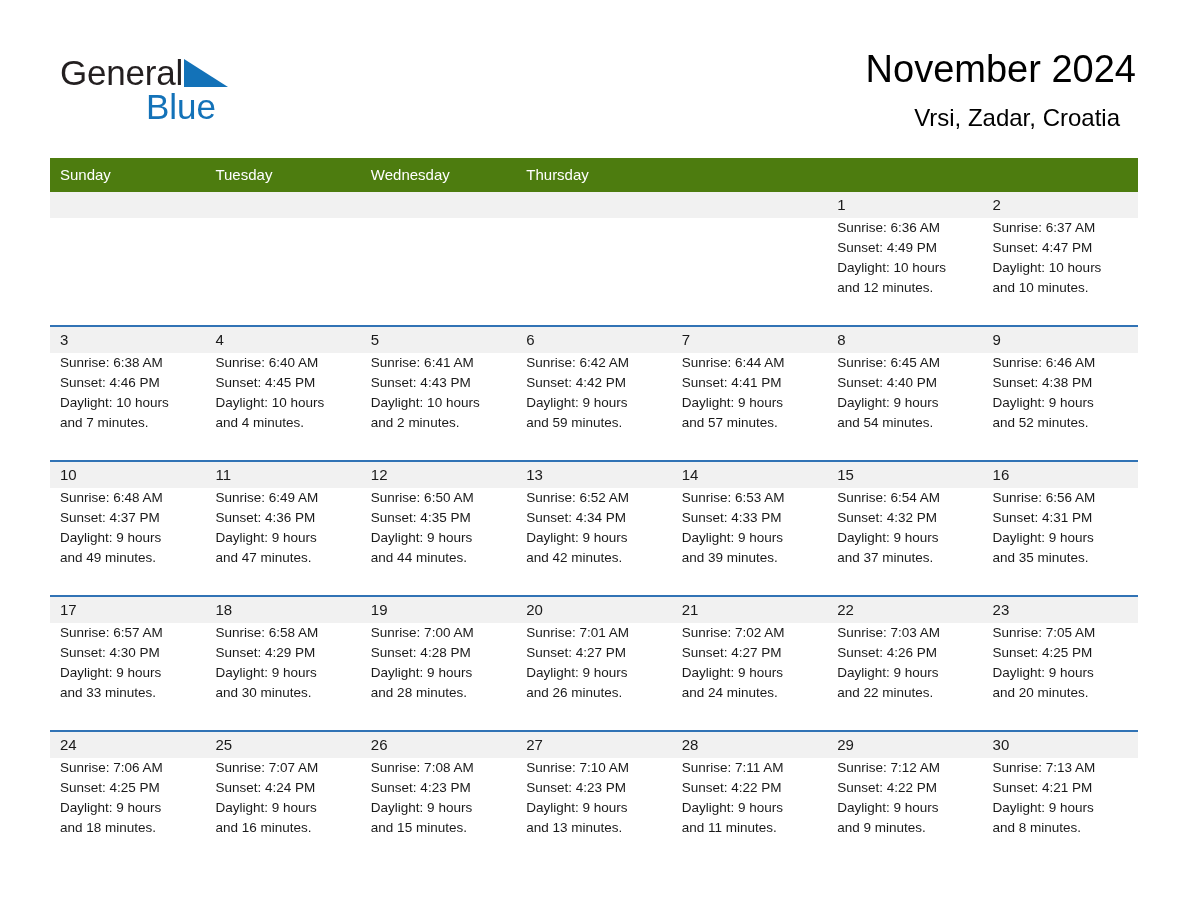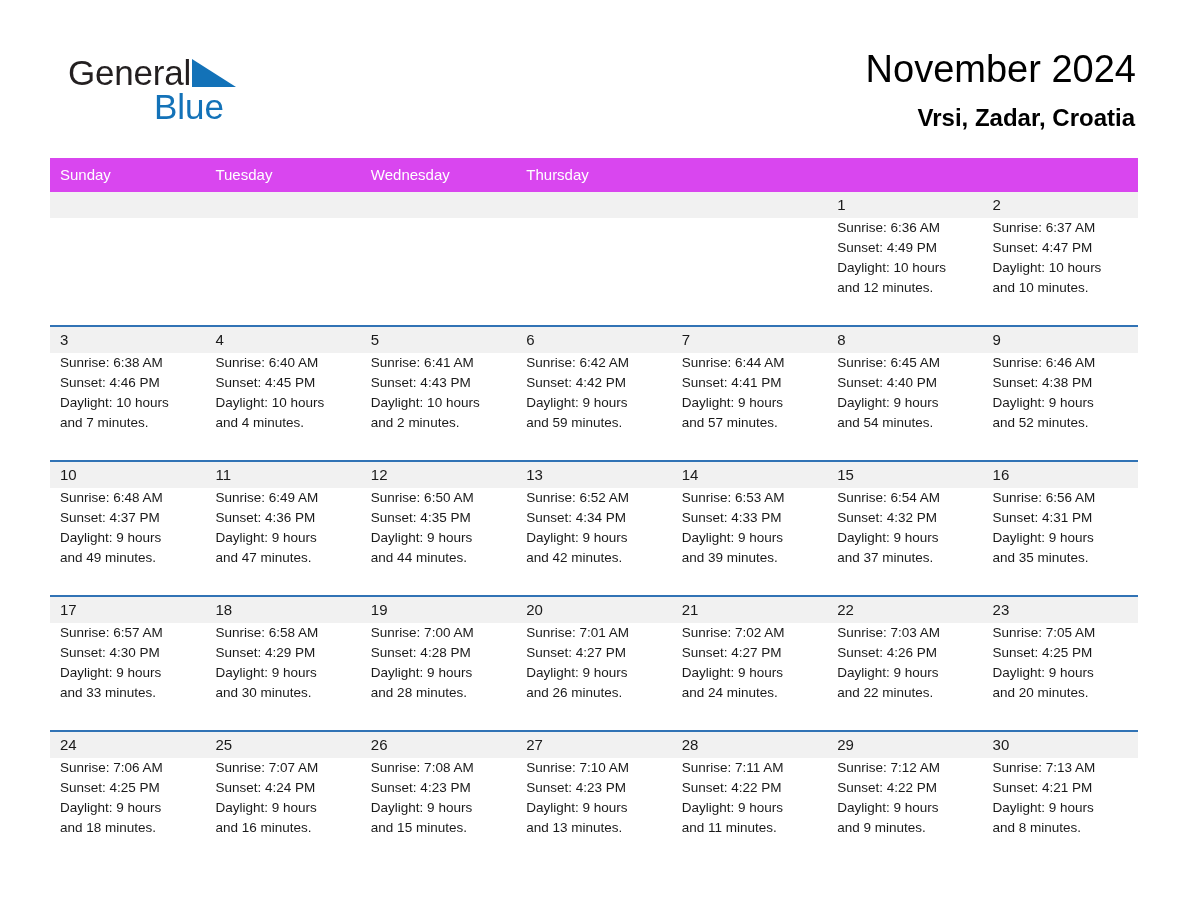--- a/index.html
+++ b/index.html
@@ -23,21 +23,21 @@
 
   
   .topbar {
     position: absolute;
     left: 0; top: 0;
     width: 1188px;
     height: 158px;
   }
   .logo {
     position: absolute;
-    left: 68px;
+    left: 60px;
     top: 54px;
     width: 320px;
     height: 86px;
   }
   .logo-row1 {
     position: relative;
     height: 40px;
     display: flex;
     align-items: flex-start;
   }
@@ -76,36 +76,36 @@
     color: #000000;
     font-weight: normal;
     margin: 0;
     font-family: "Liberation Sans", sans-serif;
     text-align: center;
   }
   .location-title {
     font-size: 24px;
     line-height: 32px;
     color: #000000;
-    margin: 10px 1px 0 0;
-    font-weight: bold;
+    margin: 10px 16px 0 0;
+    font-weight: normal;
     font-family: "Liberation Sans", sans-serif;
   }
 
   
   .calendar {
     position: absolute;
     left: 50px;
     top: 158px;
     width: 1088px;
   }
   .weekday-header {
     display: grid;
     grid-template-columns: repeat(7, 1fr);
-    background: #d946ef;
+    background: #4d7c0f;
   }
   .weekday-cell {
     color: #ffffff;
     font-size: 15px;
     line-height: 15px;
     padding: 9px 0 10px 10px;
     font-family: "Liberation Sans", sans-serif;
     white-space: nowrap;
   }
   .week-row {

